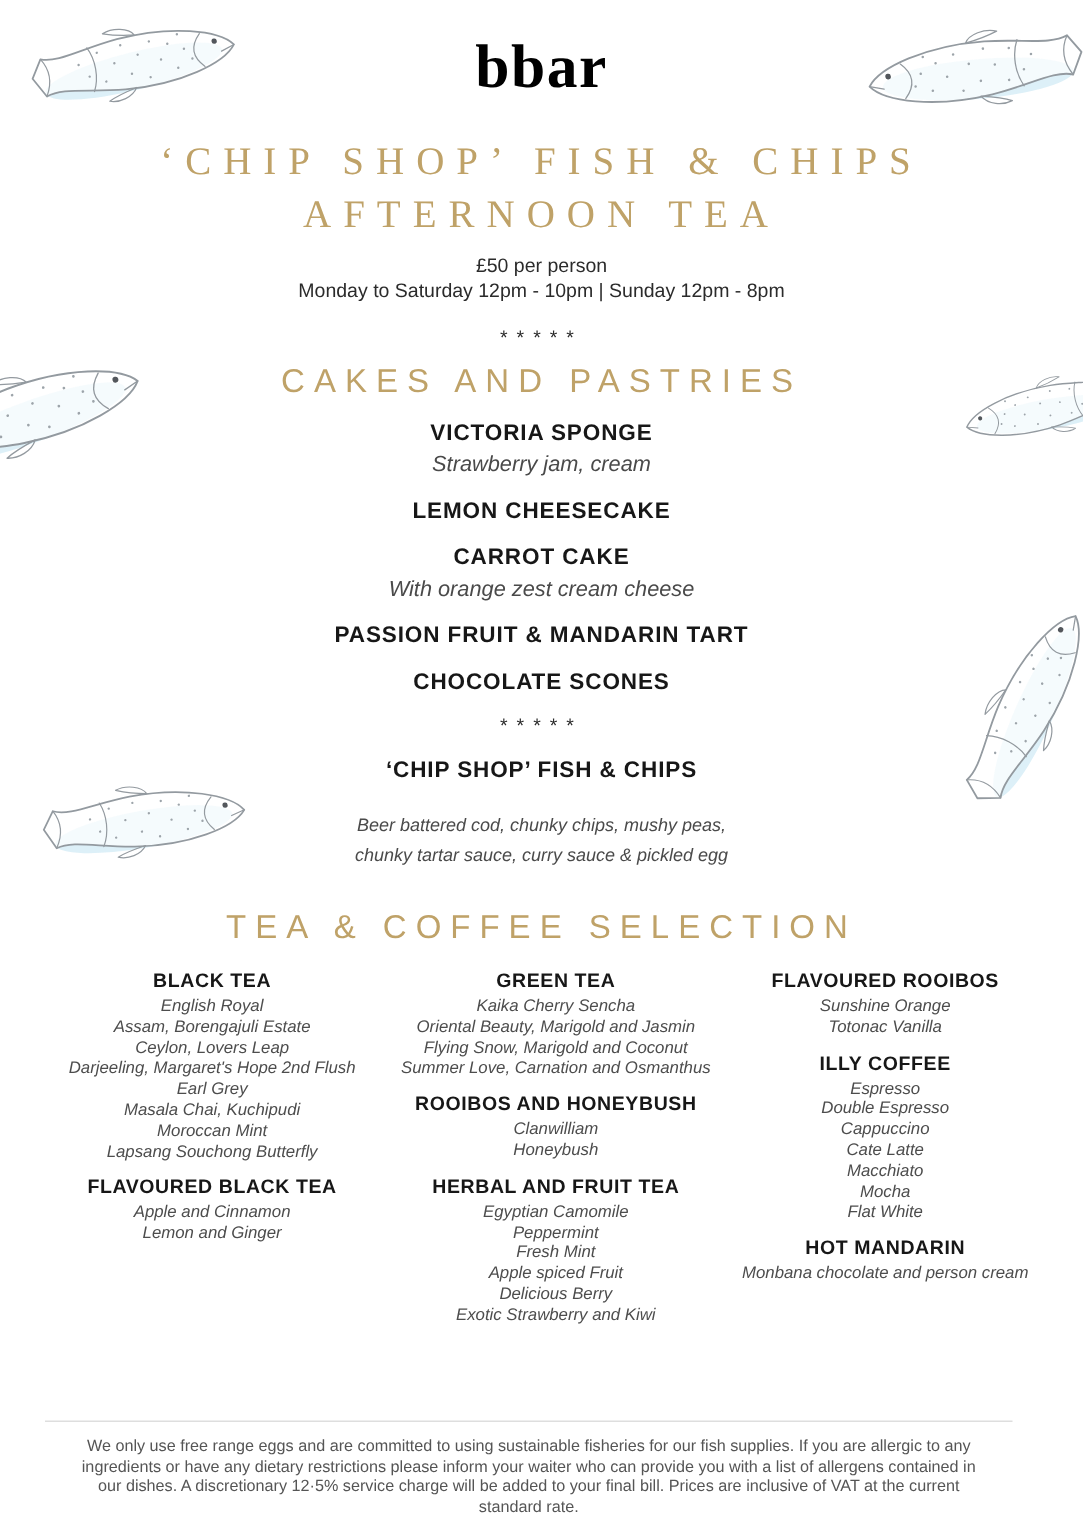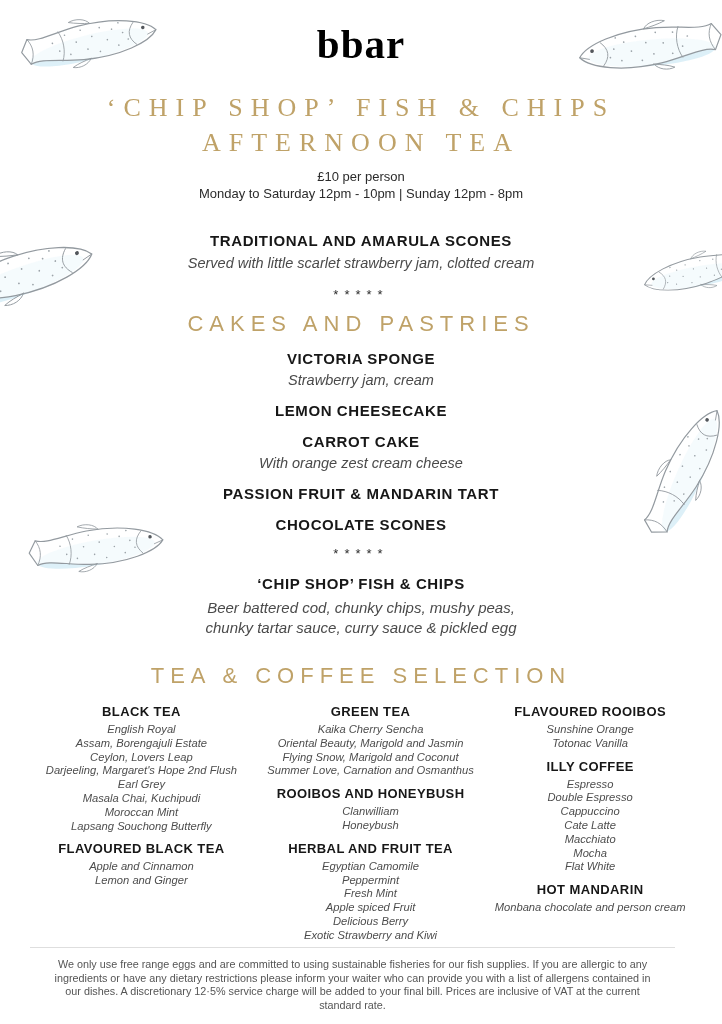--- a/index.html
+++ b/index.html
@@ -77,21 +77,21 @@
     color:var(--accent);
     font-size:22px;line-height:28px;letter-spacing:6px;
     font-weight:normal;
   }
   .cakes-heading{margin-top:8px;}
   .cakes-list{margin-top:12px;}
   .menu-item{margin-bottom:13px;}
 
   .fish-chips{margin-top:14px;}
   .fish-chips .multi-desc{
-    margin-top:5px;font-size:15px;line-height:20px;
+    margin-top:17px;font-size:12px;line-height:20px;
     font-style:italic;color:var(--muted);white-space:pre-line;
   }
 
   .tea-heading{margin-top:24px;}
   .tea-columns{
     margin-top:14px;
     display:flex;
     justify-content:space-between;
     align-items:flex-start;
     padding:0 34px;
@@ -191,27 +191,23 @@
 
   <div class="content">
 
     <div class="logo">bbar</div>
 
     <div class="main-title">
       <div>‘CHIP SHOP’ FISH &amp; CHIPS</div>
       <div>AFTERNOON TEA</div>
     </div>
 
-    <div class="price">£10 per person</div>
+    <div class="price">£50 per person</div>
     <div class="hours">Monday to Saturday 12pm - 10pm | Sunday 12pm - 8pm</div>
 
-    <div class="scones menu-item">
-      <div class="item-name">TRADITIONAL AND AMARULA SCONES</div>
-      <div class="item-desc">Served with little scarlet strawberry jam, clotted cream</div>
-    </div>
 
     <div class="stars stars-1">*****</div>
 
     <div class="section-heading cakes-heading">CAKES AND PASTRIES</div>
 
     <div class="cakes-list">
       <div class="menu-item">
         <div class="item-name">VICTORIA SPONGE</div>
         <div class="item-desc">Strawberry jam, cream</div>
       </div>

